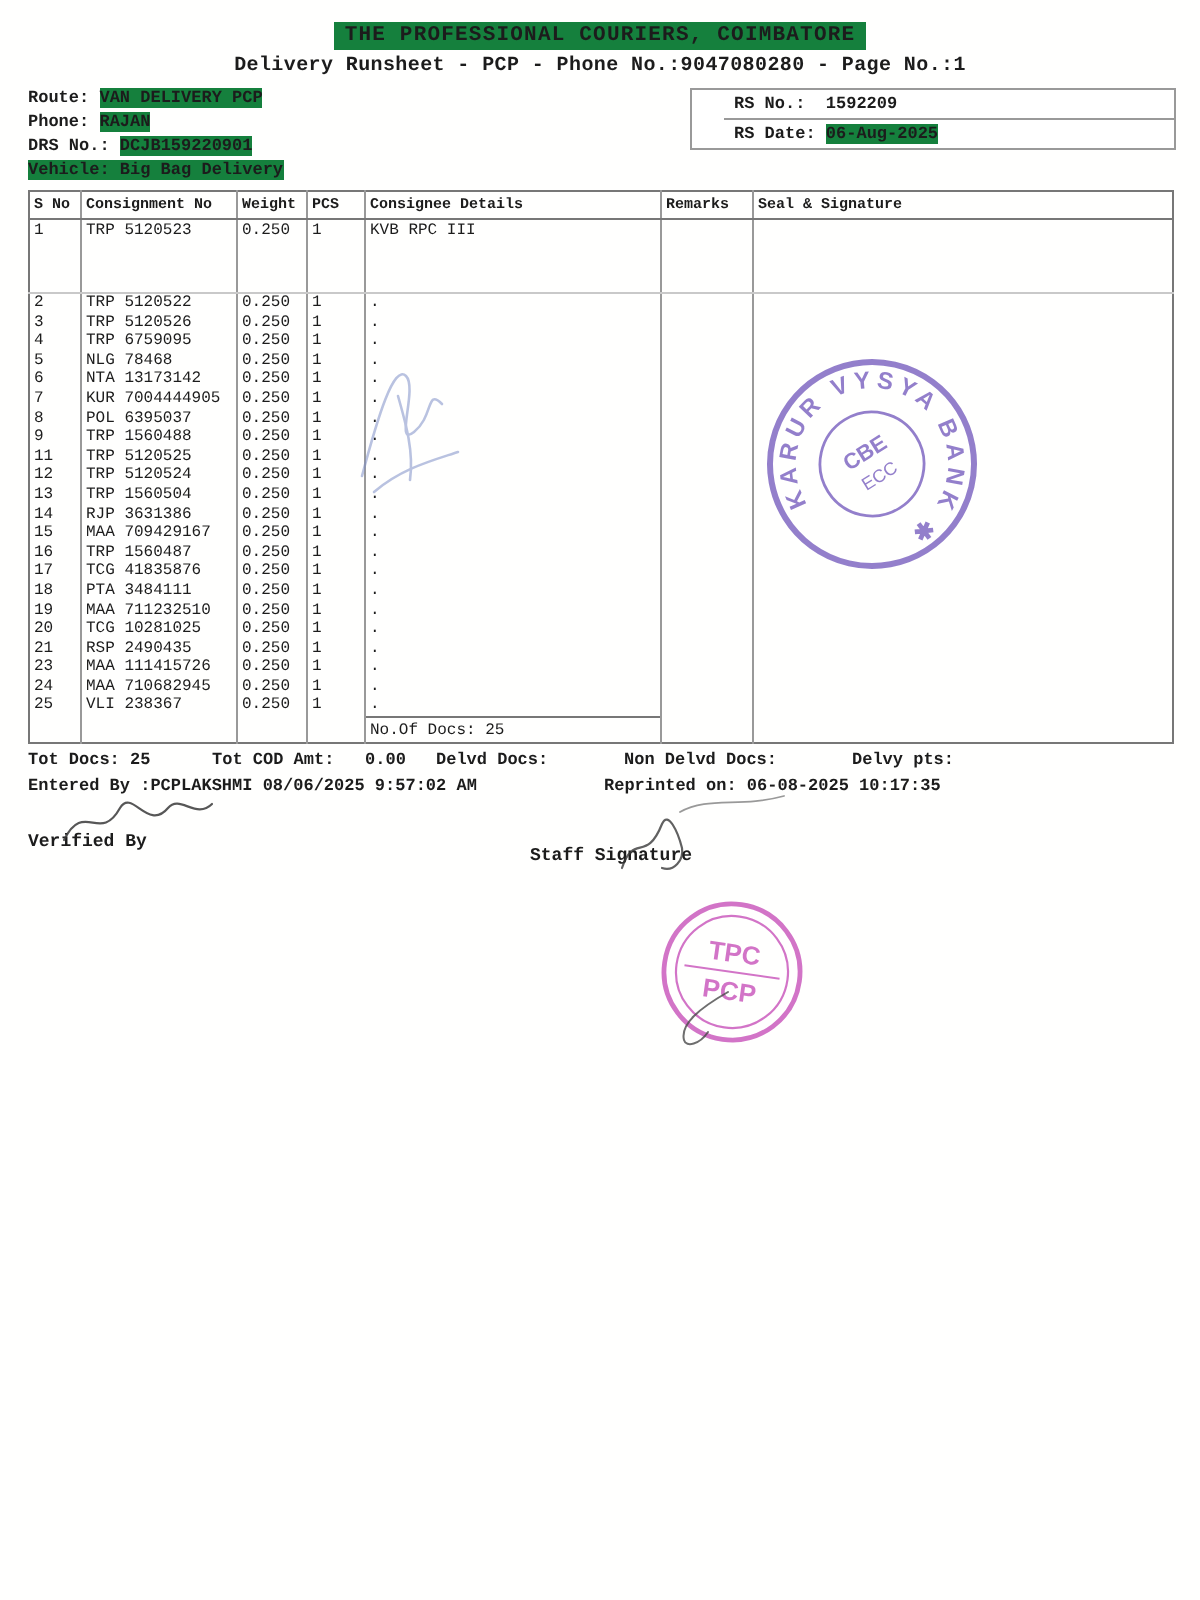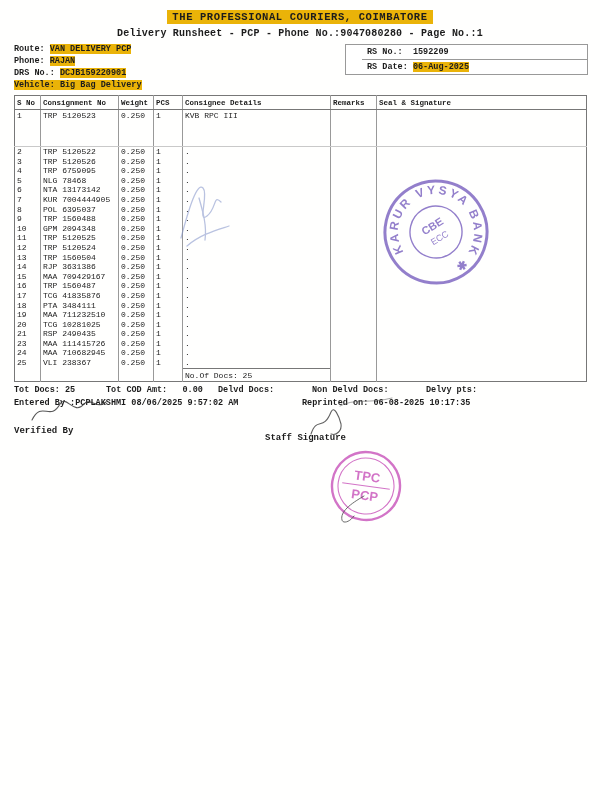--- a/index.html
+++ b/index.html
@@ -2,21 +2,21 @@
 <html><head>
 <meta charset="utf-8">
 <style>
   * { margin:0; padding:0; box-sizing:border-box; }
   html,body { background:#ffffff; }
   .page {
     position:relative; width:600px; height:800px; background:#fffffe;
     color:#1c1c1c; font-family:"Liberation Mono","DejaVu Sans Mono",monospace;
     overflow:hidden;
   }
-  .hl { background:#eab308; }
+  .hl { background:#15803d; }
   .header { padding-top:7px; text-align:center; }
   .company { display:inline-block; font-size:10.5px; font-weight:bold; letter-spacing:.6px; padding:1px 5px; }
   .title { font-size:10px; font-weight:bold; letter-spacing:.2px; margin-top:3px; }
   .meta { position:relative; text-align:left; margin:4px 13px 0 14px; height:48px; }
   .meta-line { font-size:8.5px; font-weight:bold; line-height:12px; white-space:pre; }
   .rs-box { position:absolute; top:1px; left:331px; width:243px; border:1px solid #999; background:#fff;padding-left:16px; }
   .rs-row { padding:2px 5px; font-size:8.5px; font-weight:bold; white-space:pre; }
   .rs-row + .rs-row { border-top:1px solid #999; }
   table.runsheet { margin:4px 0 0 14px; border-collapse:collapse; table-layout:fixed; width:572px; border:1px solid #777; }
   table.runsheet th {
@@ -158,29 +158,20 @@
         <tr>
           <td>9</td>
           <td>TRP 1560488</td>
           <td>0.250</td>
           <td>1</td>
           <td>.</td>
           <td></td>
           <td></td>
         </tr>
         <tr>
-          <td>10</td>
-          <td>GPM 2094348</td>
-          <td>0.250</td>
-          <td>1</td>
-          <td>.</td>
-          <td></td>
-          <td></td>
-        </tr>
-        <tr>
           <td>11</td>
           <td>TRP 5120525</td>
           <td>0.250</td>
           <td>1</td>
           <td>.</td>
           <td></td>
           <td></td>
         </tr>
         <tr>
           <td>12</td>

